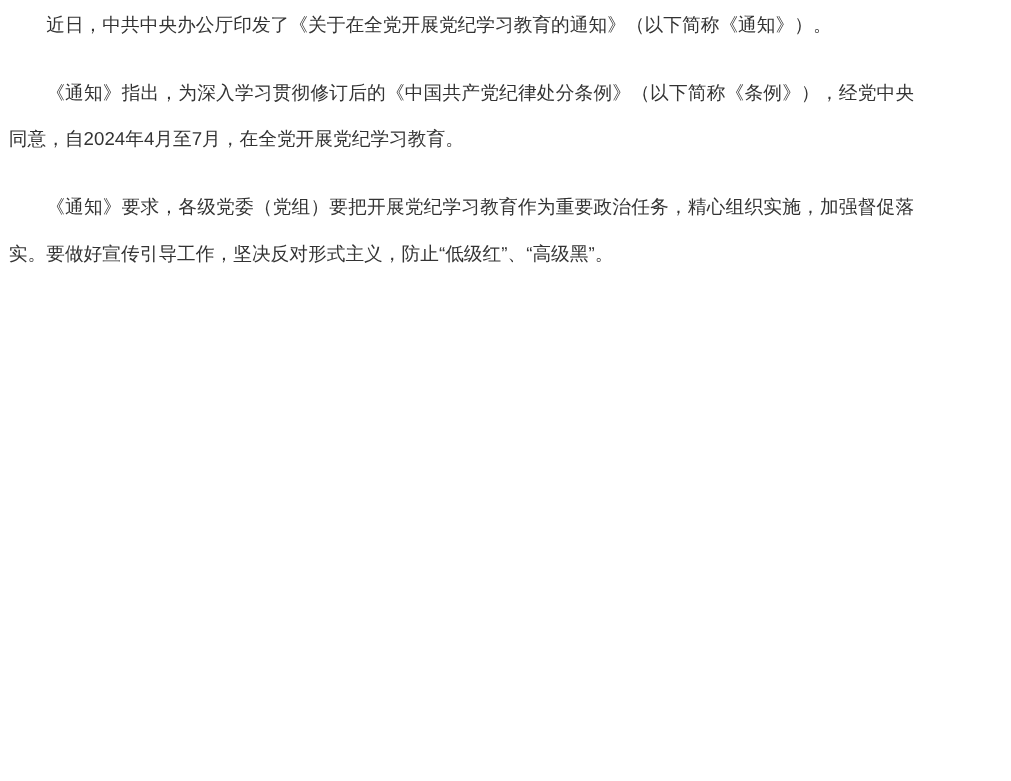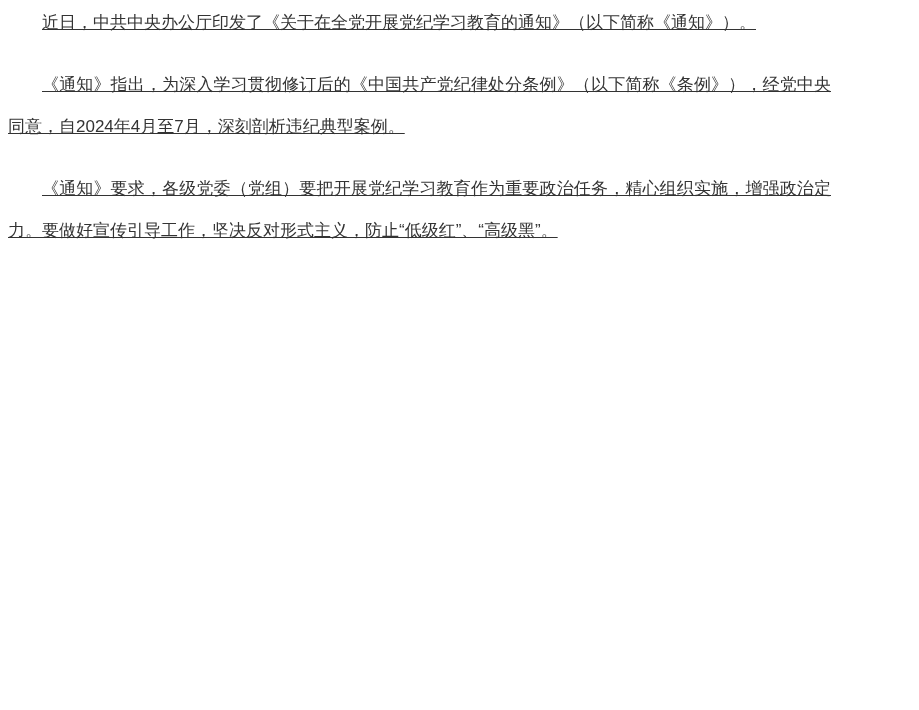--- a/index.html
+++ b/index.html
@@ -13,31 +13,30 @@
     box-sizing: border-box;
   }
   .article {
     box-sizing: border-box;
     width: 839px;
     padding: 2px 8px 0 8px;
     font-family: "Liberation Sans", sans-serif;
     font-size: 17px;
     color: #333333;
     text-align: justify;
-    text-decoration: underline;
   }
   .article p {
     margin: 0 0 20px 0;
     text-indent: 2em;
     line-height: 42px;
   }
   .article p:last-child {
     margin-bottom: 0;
   }
 </style>
 </head>
 <body>
 
 <main class="article">
   <p>近日，中共中央办公厅印发了《关于在全党开展党纪学习教育的通知》（以下简称《通知》）。</p>
-  <p>《通知》指出，为深入学习贯彻修订后的《中国共产党纪律处分条例》（以下简称《条例》），经党中央同意，自2024年4月至7月，深刻剖析违纪典型案例。</p>
-  <p>《通知》要求，各级党委（党组）要把开展党纪学习教育作为重要政治任务，精心组织实施，增强政治定力。要做好宣传引导工作，坚决反对形式主义，防止“低级红”、“高级黑”。</p>
+  <p>《通知》指出，为深入学习贯彻修订后的《中国共产党纪律处分条例》（以下简称《条例》），经党中央同意，自2024年4月至7月，在全党开展党纪学习教育。</p>
+  <p>《通知》要求，各级党委（党组）要把开展党纪学习教育作为重要政治任务，精心组织实施，加强督促落实。要做好宣传引导工作，坚决反对形式主义，防止“低级红”、“高级黑”。</p>
 </main>
 
 </body></html>

